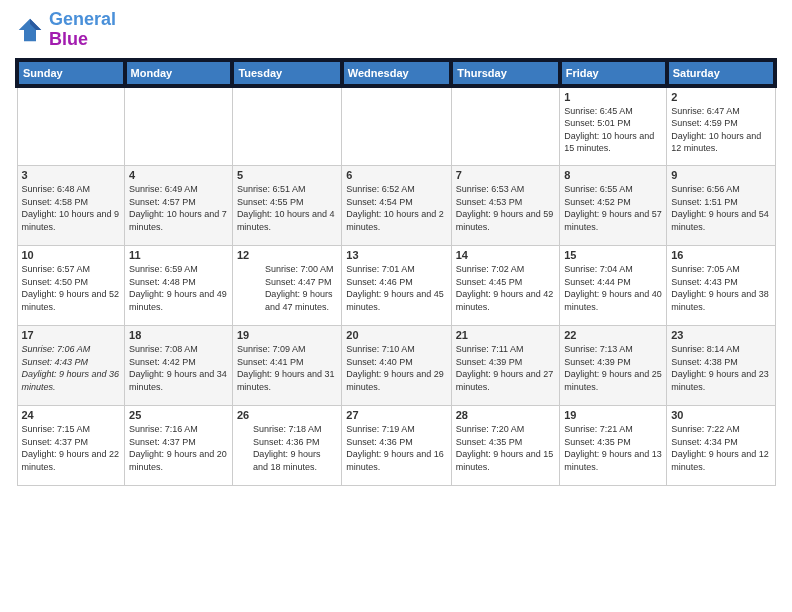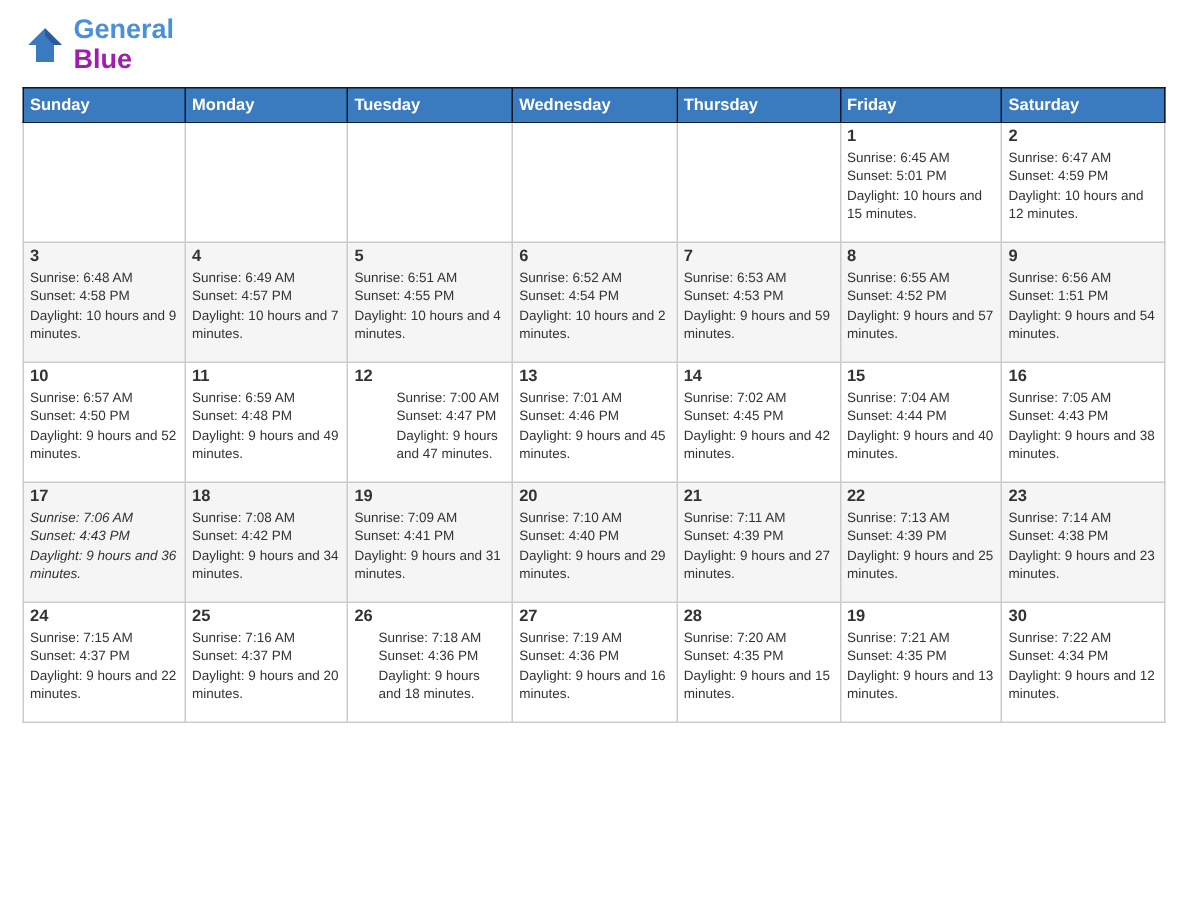--- a/index.html
+++ b/index.html
@@ -56,21 +56,21 @@
       border-collapse: collapse;
       font-size: 10px;
     }
     .calendar th {
       background-color: #3a7abf;
       color: #fff;
       padding: 5px 4px;
       text-align: left;
       font-size: 11px;
       font-weight: bold;
-      border: 1px solid #0f172a;
+      border: 4px solid #0f172a;
     }
     .calendar td {
       border: 1px solid #ccc;
       vertical-align: top;
       padding: 3px 4px;
       width: 113px;
       height: 80px;
       background: #fff;
     }
     .calendar tr:nth-child(even) td {
@@ -264,21 +264,21 @@
 Daylight: 9 hours and 27 minutes.</div>
           </td>
           <td>
             <div class="day-number">22</div>
             <div class="day-info" style="white-space: pre-line;">Sunrise: 7:13 AM
 Sunset: 4:39 PM
 Daylight: 9 hours and 25 minutes.</div>
           </td>
           <td>
             <div class="day-number">23</div>
-            <div class="day-info" style="white-space: pre-line;">Sunrise: 7:14 AM
+            <div class="day-info" style="white-space: pre-line;">Sunrise: 8:14 AM
 Sunset: 4:38 PM
 Daylight: 9 hours and 23 minutes.</div>
           </td>
         </tr>
         <tr>
           <td>
             <div class="day-number">24</div>
             <div class="day-info" style="white-space: pre-line;">Sunrise: 7:15 AM
 Sunset: 4:37 PM
 Daylight: 9 hours and 22 minutes.</div>

